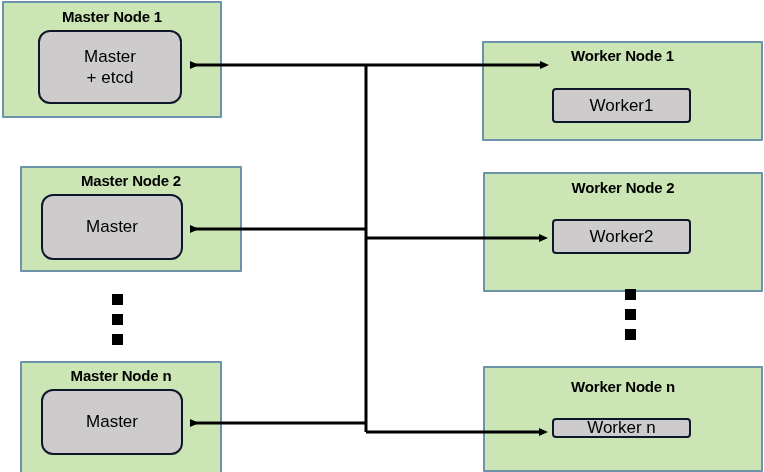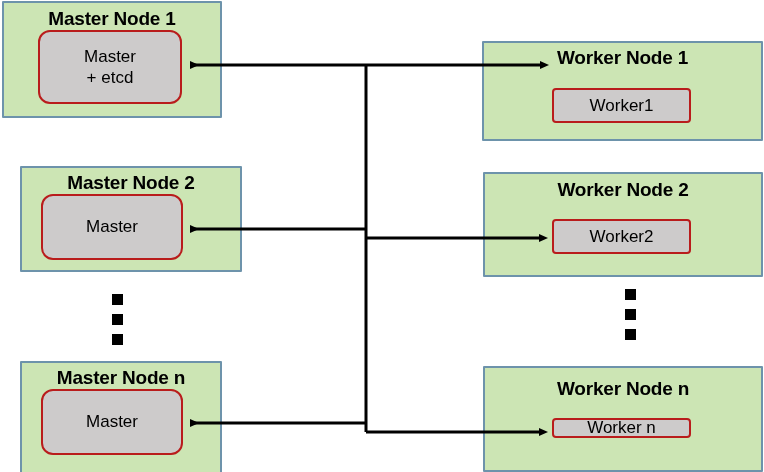--- a/index.html
+++ b/index.html
@@ -22,31 +22,31 @@
     box-sizing: border-box;
     background: #cce5b4;
     border: 2px solid #6d93ab;
     border-radius: 1px;
   }
   .node-title {
     position: absolute;
     left: 0;
     right: 0;
     text-align: center;
-    font-size: 19px;
+    font-size: 15px;
     font-weight: bold;
     color: #000000;
     letter-spacing: -0.2px;
     white-space: nowrap;
   }
   .inner-box {
     position: absolute;
     box-sizing: border-box;
     background: #cdcbcb;
-    border: 2px solid #b91c1c;
+    border: 2px solid #0f172a;
     border-radius: 12px;
     display: flex;
     align-items: center;
     justify-content: center;
     text-align: center;
     font-size: 17px;
     color: #000000;
     line-height: 1.25;
     white-space: pre-line;
   }
@@ -100,21 +100,21 @@
   <div class="node-box" style="left:20px; top:361px; width:202px; height:115px;">
     <div class="node-title" style="top:4px;">Master Node n</div>
     <div class="inner-box" style="left:19px; top:26px; width:142px; height:66px;">Master</div>
   </div>
 
   <div class="node-box" style="left:482px; top:1px; width:281px; height:100px;margin-top:40px;">
     <div class="node-title" style="top:4px;">Worker Node 1</div>
     <div class="inner-box small-radius" style="left:68px; top:45px; width:139px; height:35px;">Worker1</div>
   </div>
 
-  <div class="node-box" style="left:483px; top:172px; width:280px; height:105px;">
+  <div class="node-box" style="left:483px; top:172px; width:280px; height:120px;">
     <div class="node-title" style="top:5px;">Worker Node 2</div>
     <div class="inner-box small-radius" style="left:67px; top:45px; width:139px; height:35px;">Worker2</div>
   </div>
 
   <div class="dots" style="left:625px; top:289px;">
     <i></i>
       <i></i>
       <i></i>
   </div>
 

